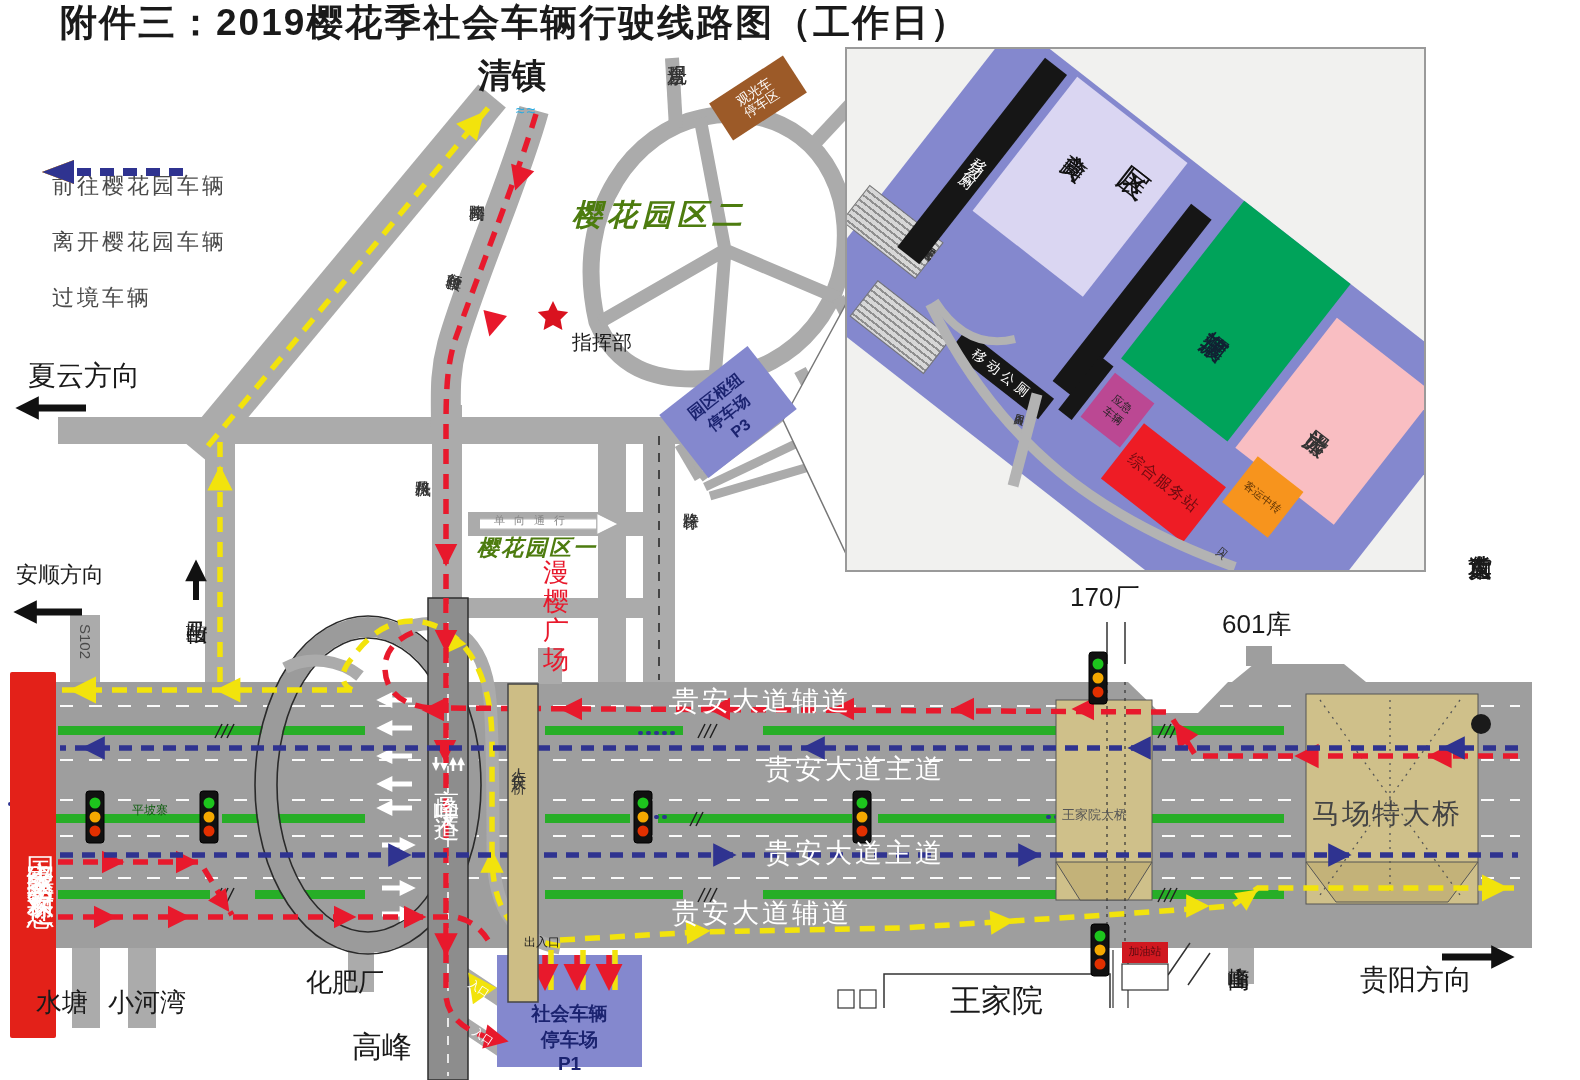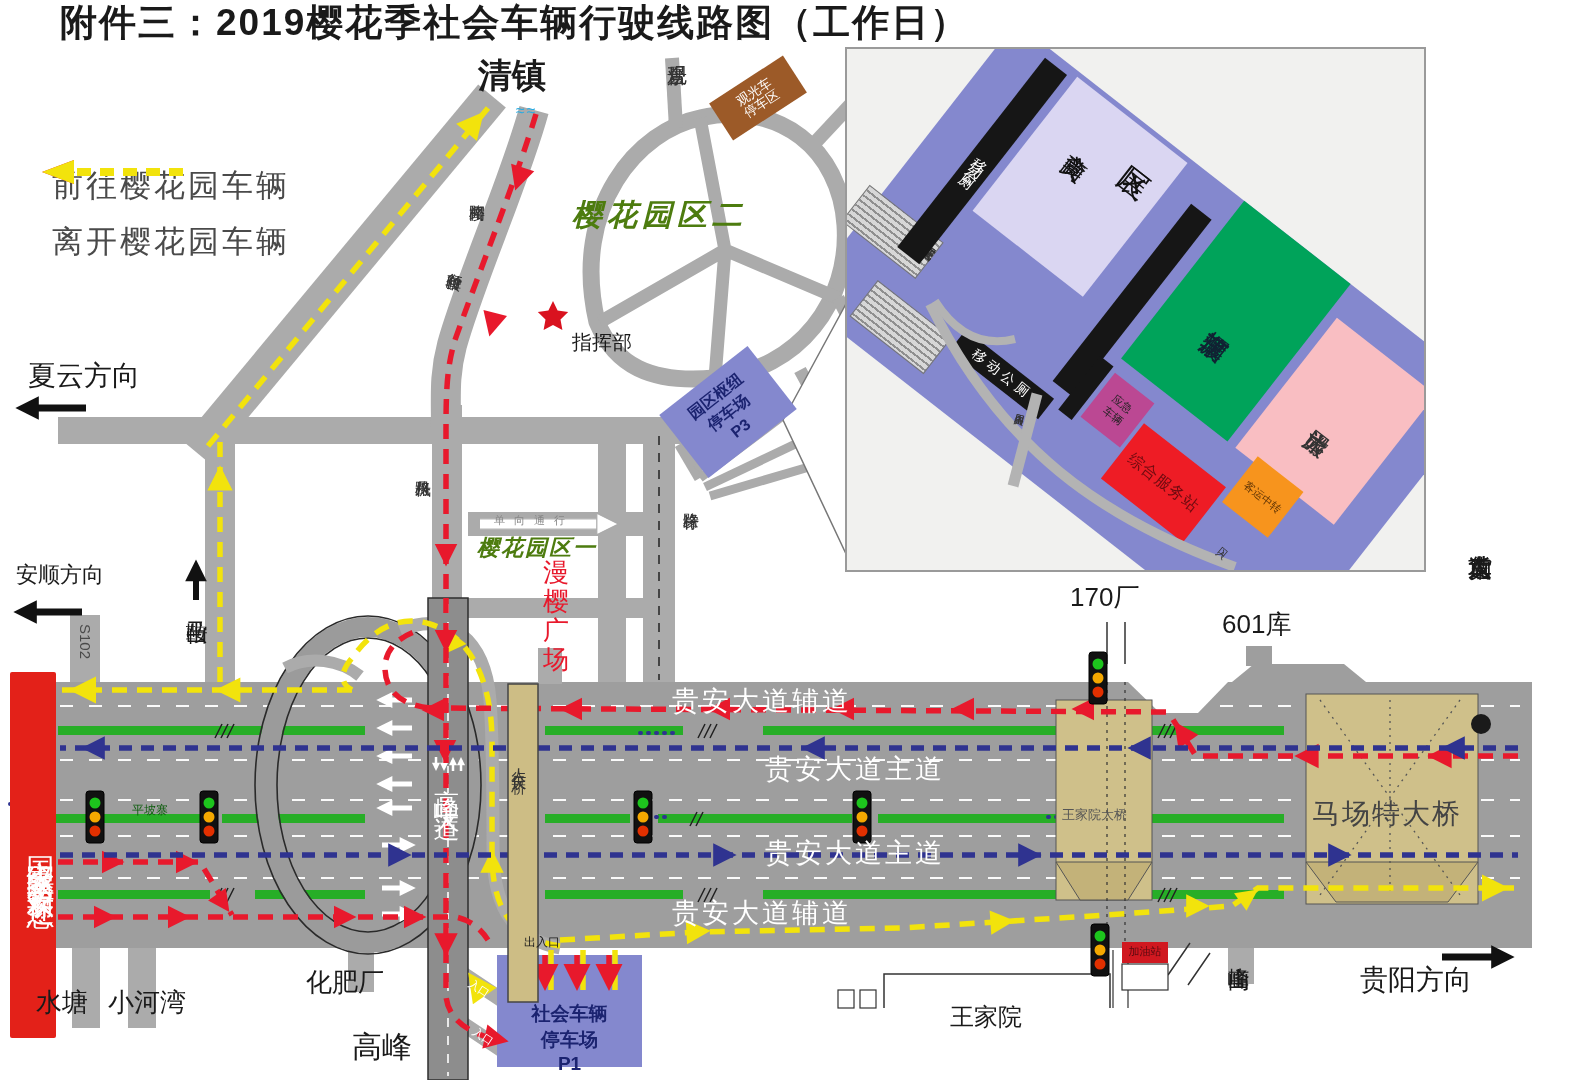--- a/index.html
+++ b/index.html
@@ -5,21 +5,21 @@
   html,body{margin:0;padding:0;background:#fff;}
   #stage{position:relative;width:1580px;height:1080px;background:#fff;overflow:hidden;
          font-family:"Liberation Sans","DejaVu Sans",sans-serif;}
   svg{position:absolute;left:0;top:0;}
   .lbl{position:absolute;color:#1a1a1a;white-space:nowrap;line-height:1.12;}
   .v{writing-mode:vertical-rl;text-orientation:upright;}
   .vr{writing-mode:vertical-rl;}
   .title{left:60px;top:2px;width:1260px;text-align:left;font-size:37px;font-weight:bold;letter-spacing:2px;}
   .legend{position:absolute;left:38px;top:158px;}
   .legrow{display:flex;align-items:center;height:56px;}
-  .legrow .lab{font-size:31px;color:#4a4a4a;letter-spacing:3px;margin-left:14px;}
+  .legrow .lab{font-size:22px;color:#4a4a4a;letter-spacing:3px;margin-left:14px;}
   .blue{color:#4d7c0f;font-style:italic;} .red{color:#e8192c;} .white{color:#fff;}
   .banner{left:10px;top:672px;width:46px;height:358px;background:#e32119;color:#fff;
           font-size:28px;letter-spacing:5px;text-align:center;padding-top:8px;border-radius:2px;}
   .rotbox{position:absolute;display:flex;flex-direction:column;align-items:center;justify-content:center;text-align:center;}
   
   .inset-clip{position:absolute;left:845px;top:47px;width:577px;height:521px;background:#f1f1ef;
               border:2px solid #9a9a9a;overflow:hidden;}
   .inset-rot{position:absolute;left:205px;top:8px;width:600px;height:360px;
              transform:rotate(38deg);transform-origin:0 0;}
   .irot{position:absolute;}
@@ -341,20 +341,27 @@
     </svg>
     <span class="lab">前往樱花园车辆</span>
   </div>
   <div class="legrow">
     <svg width="155" height="28">
       <line x1="145" y1="14" x2="32" y2="14" stroke-width="8" stroke-dasharray="14 9" stroke="#f2e30c"></line>
       <polygon points="4,14 36,2 36,26" fill="#f2e30c"></polygon>
     </svg>
     <span class="lab">离开樱花园车辆</span>
   </div>
+  <div class="legrow">
+    <svg width="155" height="28">
+      <line x1="145" y1="14" x2="32" y2="14" stroke-width="8" stroke-dasharray="14 9" stroke="#2f3390"></line>
+      <polygon points="4,14 36,2 36,26" fill="#2f3390"></polygon>
+    </svg>
+    <span class="lab">过境车辆</span>
+  </div>
 </div>
 
 <div class="lbl" style="left:478px;top:56px;font-size:34px;font-weight:bold;">清镇</div>
 <div class="lbl v" style="left:666px;top:50px;font-size:20px;color:#333;">观景台</div>
 <div class="lbl" style="left:516px;top:102px;font-size:16px;color:#29abe2;letter-spacing:2px;">≈≈</div>
 
 <div class="rotbox" style="left:714px;top:76px;width:88px;height:44px;background:#9c5a28;transform:rotate(-33deg);">
   <span style="font-size:13px;color:#fff;width:42px;text-align:center;line-height:1.1;">观光车停车区</span>
 </div>
 
@@ -404,18 +411,18 @@
 
 <div class="lbl" style="left:524px;top:936px;font-size:12px;">出入口</div>
 <div class="lbl white" style="left:468px;top:982px;font-size:11px;transform:rotate(33deg);">入口</div>
 <div class="lbl white" style="left:472px;top:1030px;font-size:11px;transform:rotate(33deg);">入口</div>
 <div class="rotbox" style="left:497px;top:975px;width:145px;height:80px;color:#1b2370;">
   <span style="font-size:19px;font-weight:bold;margin-top:46px;">社会车辆</span>
   <span style="font-size:19px;font-weight:bold;">停车场</span>
   <span style="font-size:19px;font-weight:bold;">P1</span>
 </div>
 
-<div class="lbl" style="left:950px;top:984px;font-size:24px;margin-top:20px;">王家院</div>
+<div class="lbl" style="left:950px;top:984px;font-size:31px;">王家院</div>
 <div class="lbl" style="left:1122px;top:945px;width:46px;text-align:center;font-size:11px;color:#5a0a10;">加油站</div>
 <div class="lbl v" style="left:1226px;top:950px;font-size:22px;">高峰山</div>
 <div class="lbl" style="left:1360px;top:964px;font-size:28px;">贵阳方向</div>
 
 </div>
 
 </body></html>

